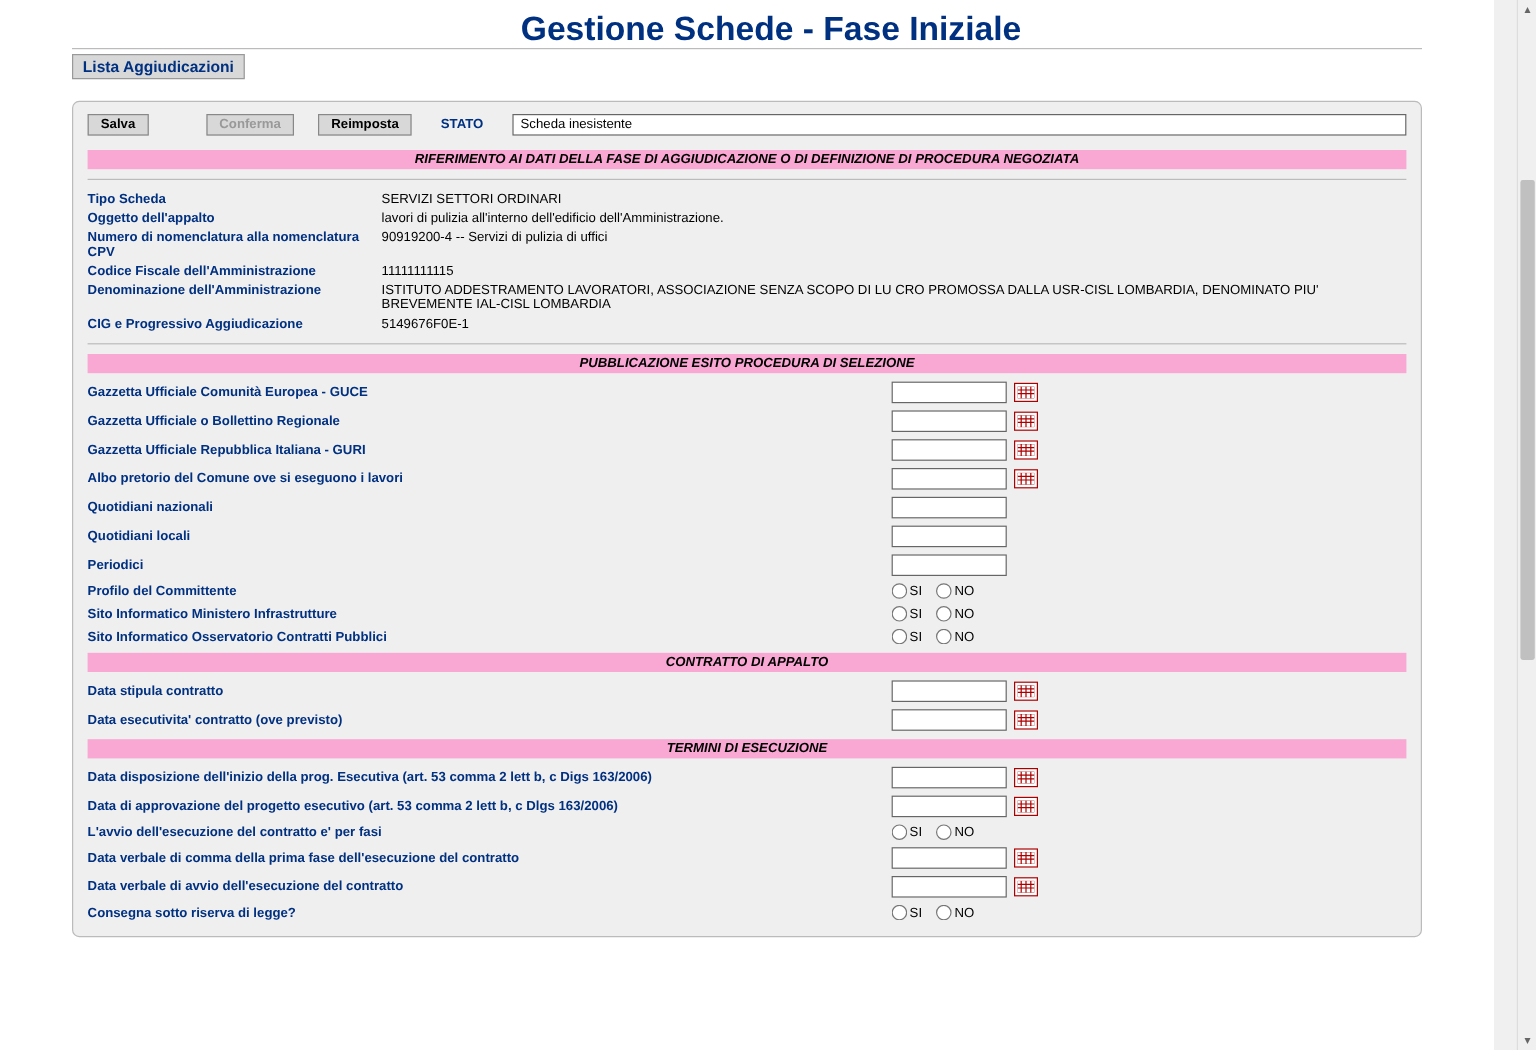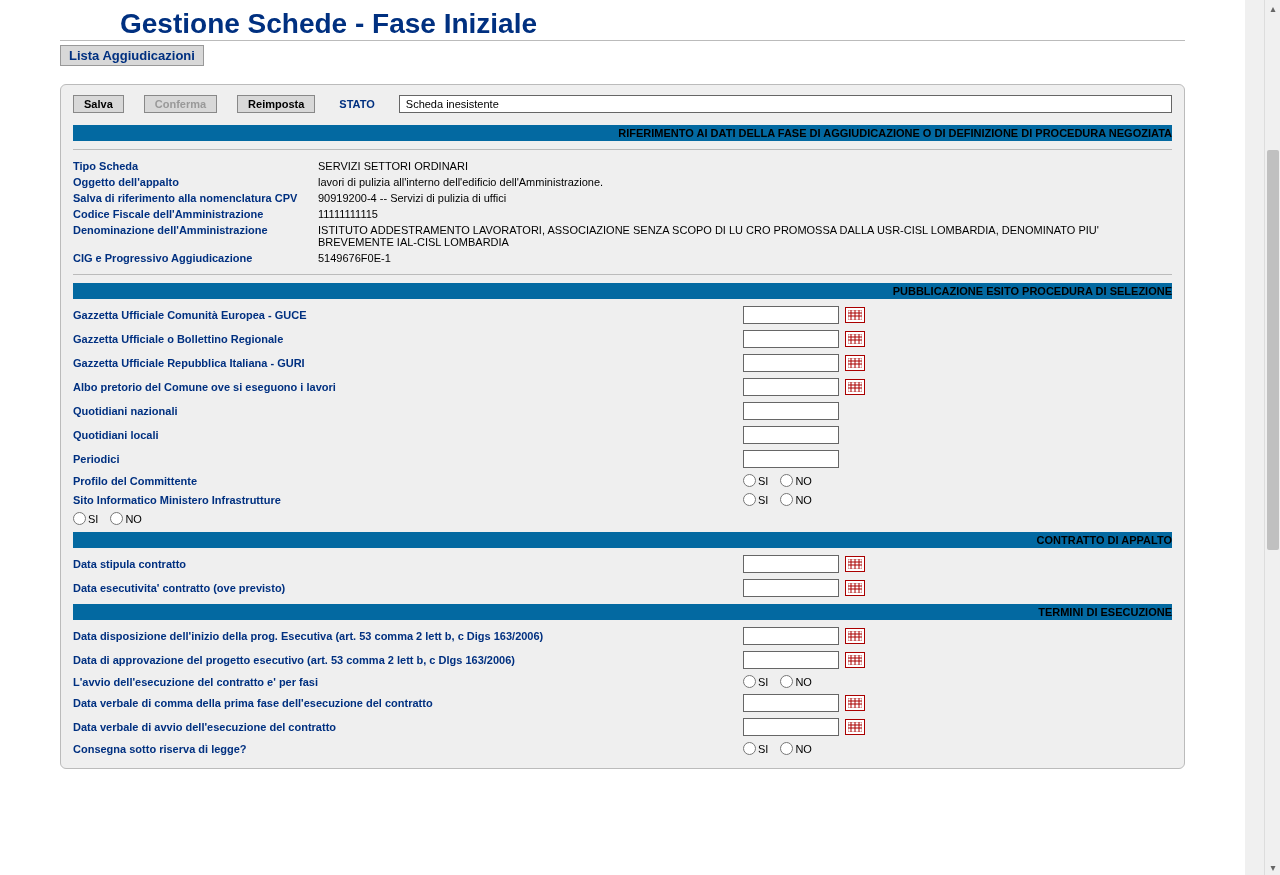--- a/index.html
+++ b/index.html
@@ -14,21 +14,21 @@
   position: relative;
 }
 .main-container {
   width: 1245px;
   height: 875px;
   overflow-y: auto;
   background: #fff;
   position: relative;
 }
 .header-title {
-  text-align: left;
+  text-align: center;
   padding: 8px 20px 0 60px;
   font-size: 28px;
   font-weight: bold;
   color: #003080;
   border-bottom: 1px solid #bbb;
   margin: 0 60px 4px 60px;
 }
 .tab-button {
   margin-left: 60px;
   margin-bottom: 18px;
@@ -59,39 +59,41 @@
   background: #d8d8d8;
   border: 1px solid #888;
   font-size: 11px;
   padding: 2px 10px;
   font-weight: bold;
   cursor: pointer;
 }
 .toolbar button:disabled {
   color: #999;
   cursor: default;
+  margin-left: 28px;
 }
 .stato-label {
   font-weight: bold;
   color: #003080;
   margin-left: 4px;
   margin-right: 4px;
 }
 .stato-value {
   flex: 1;
   border: 1px solid #666;
   background: #fff;
   padding: 2px 6px;
 }
 .section-header {
-  background: #0369a1;
-  text-align: right;
+  background: #f9a8d4;
+  text-align: center;
   font-weight: bold;
   padding: 2px 0;
   margin: 4px 0;
+  font-style: italic;
 }
 .info-row {
   display: flex;
   padding: 2px 0;
 }
 .info-label {
   width: 245px;
   color: #003080;
   font-weight: bold;
   padding-right: 8px;
@@ -203,21 +205,21 @@
     <div id="section1-rows">
         <div class="info-row">
           <div class="info-label">Tipo Scheda</div>
           <div class="info-value">SERVIZI SETTORI ORDINARI</div>
         </div>
         <div class="info-row">
           <div class="info-label">Oggetto dell'appalto</div>
           <div class="info-value">lavori di pulizia all'interno dell'edificio dell'Amministrazione.</div>
         </div>
         <div class="info-row">
-          <div class="info-label">Salva di riferimento alla nomenclatura CPV</div>
+          <div class="info-label">Numero di nomenclatura alla nomenclatura CPV</div>
           <div class="info-value">90919200-4 -- Servizi di pulizia di uffici</div>
         </div>
         <div class="info-row">
           <div class="info-label">Codice Fiscale dell'Amministrazione</div>
           <div class="info-value">11111111115</div>
         </div>
         <div class="info-row">
           <div class="info-label">Denominazione dell'Amministrazione</div>
           <div class="info-value">ISTITUTO ADDESTRAMENTO LAVORATORI, ASSOCIAZIONE SENZA SCOPO DI LU CRO PROMOSSA DALLA USR-CISL LOMBARDIA, DENOMINATO PIU' BREVEMENTE IAL-CISL LOMBARDIA</div>
         </div>
@@ -337,20 +339,21 @@
                 <span>SI</span>
               </label>
               <label>
                 <input type="radio" name="rs28" style="">
                 <span>NO</span>
               </label>
             </div>
           </div>
         </div>
         <div class="form-row">
+          <div class="form-label">Sito Informatico Osservatorio Contratti Pubblici</div>
           <div class="form-control">
             <div class="radio-group">
               <label>
                 <input type="radio" name="rs29" style="">
                 <span>SI</span>
               </label>
               <label>
                 <input type="radio" name="rs29" style="">
                 <span>NO</span>
               </label>

